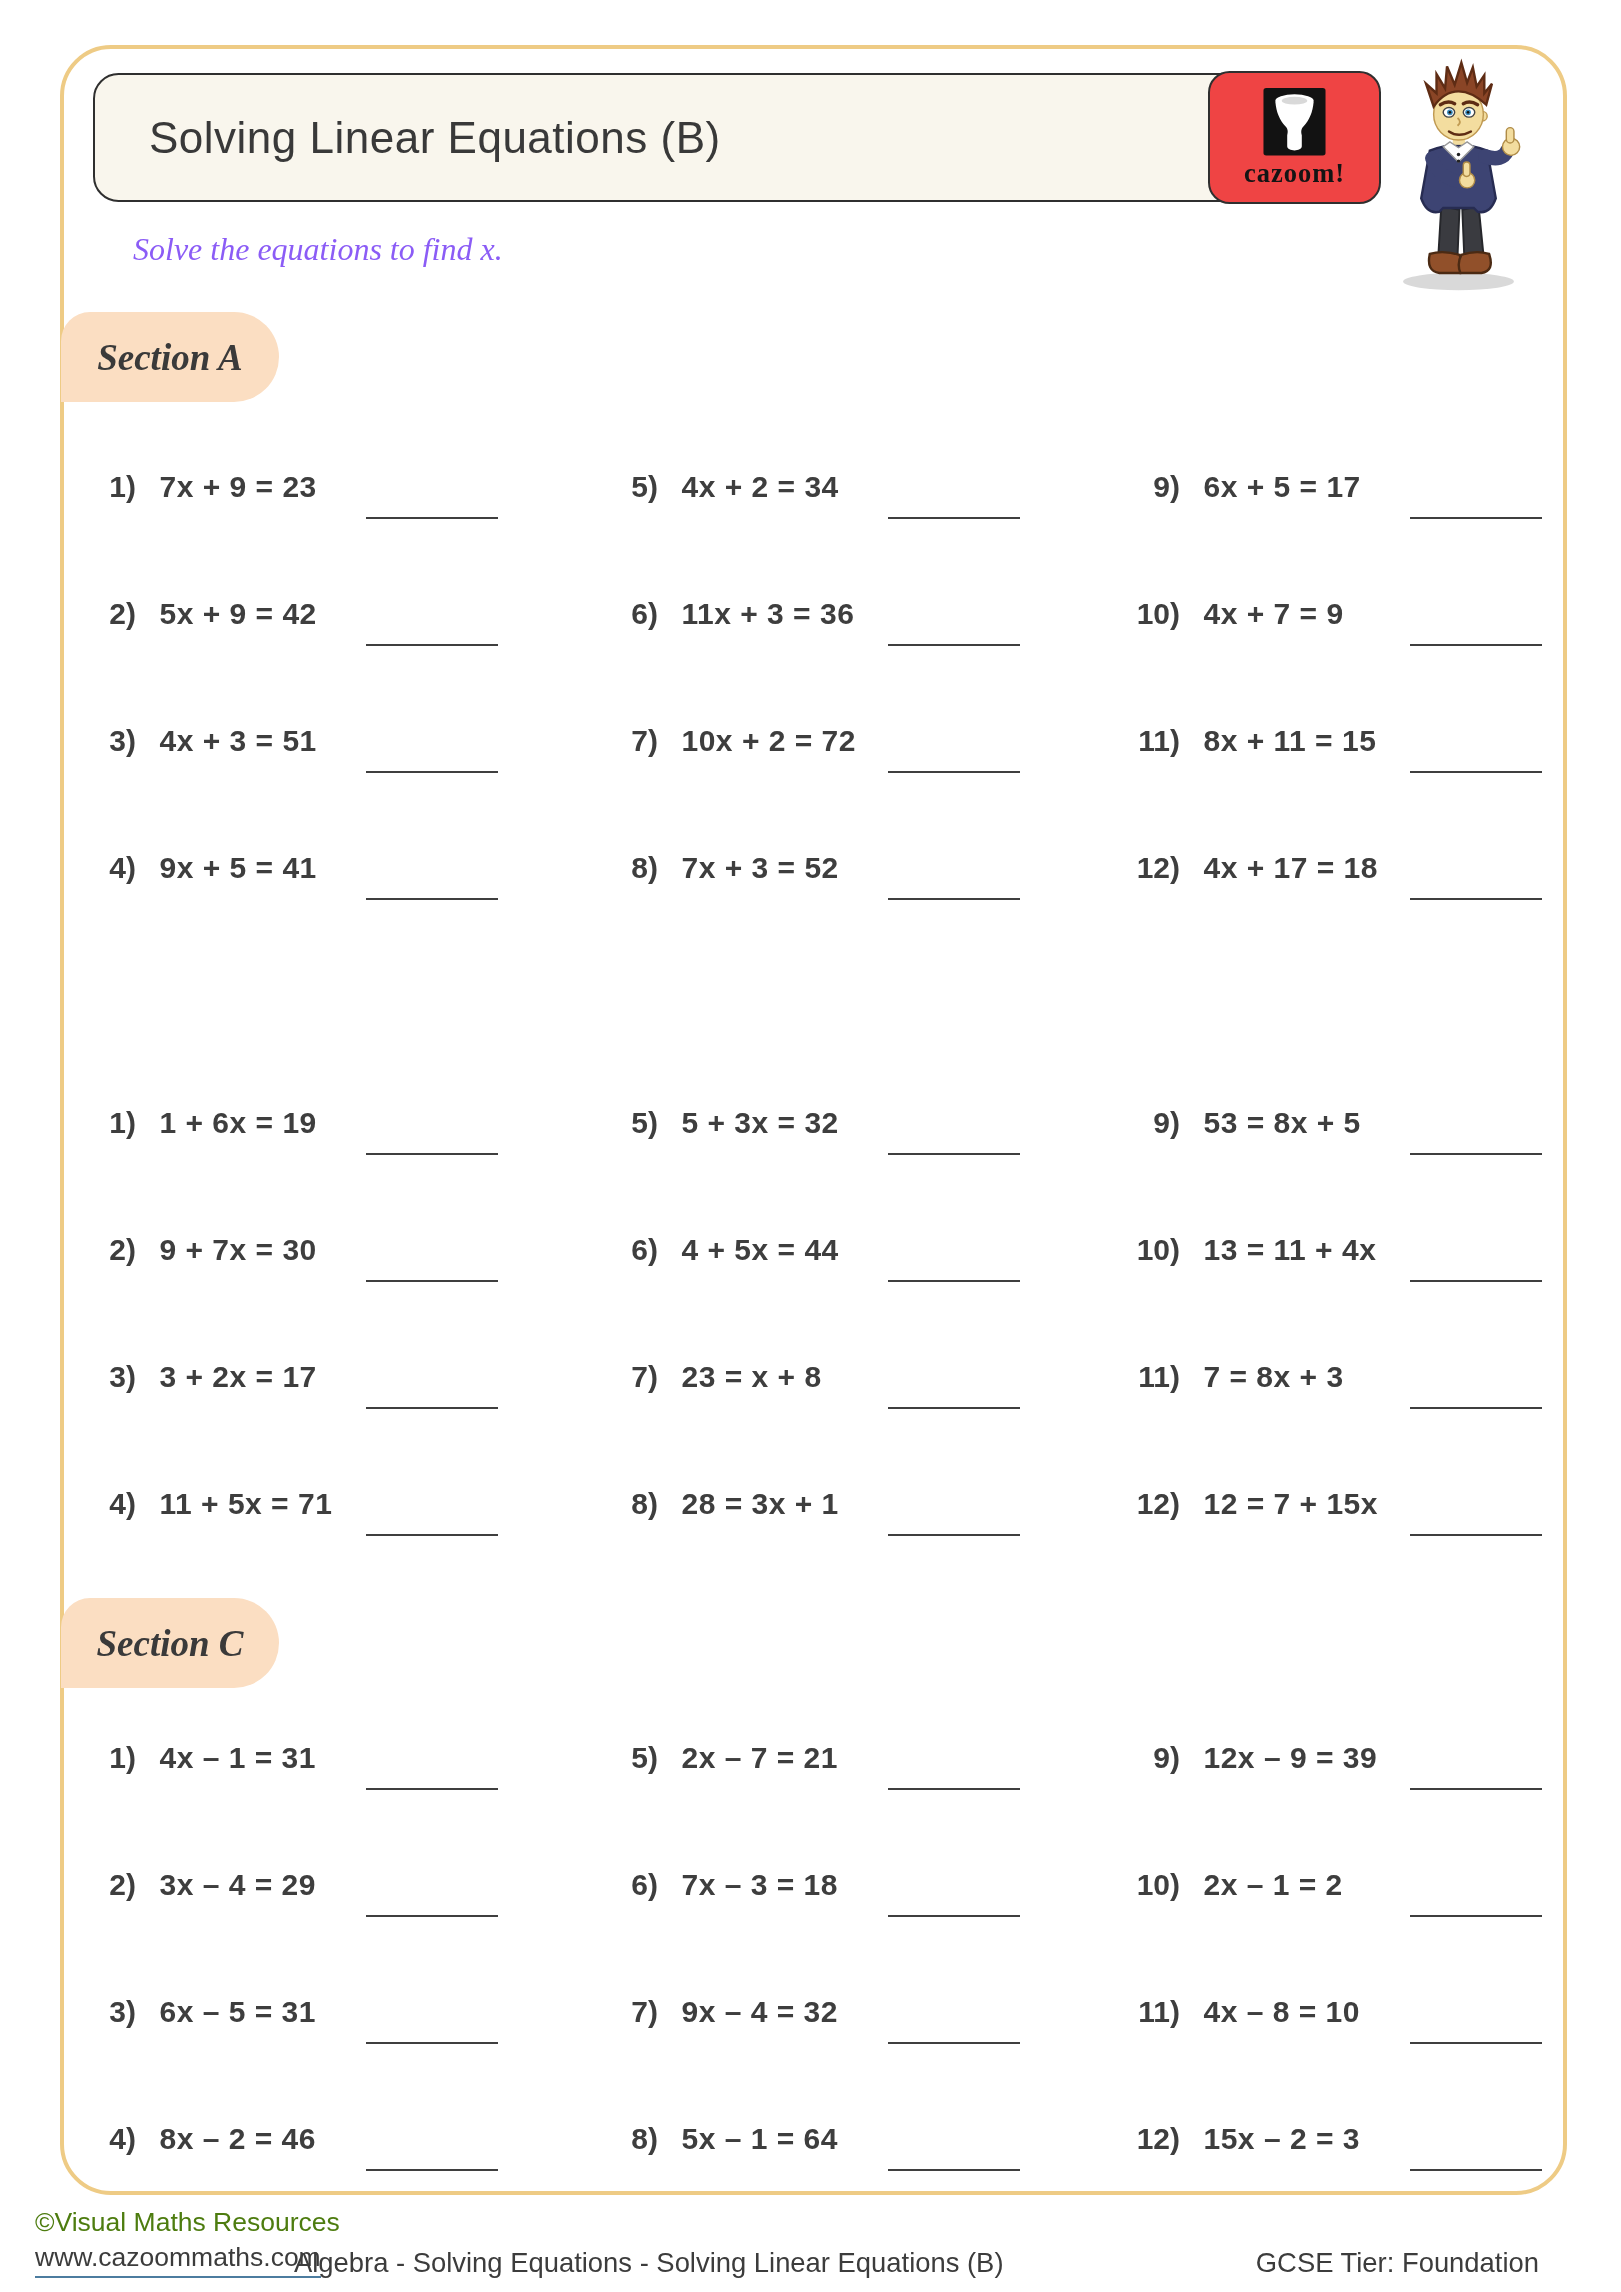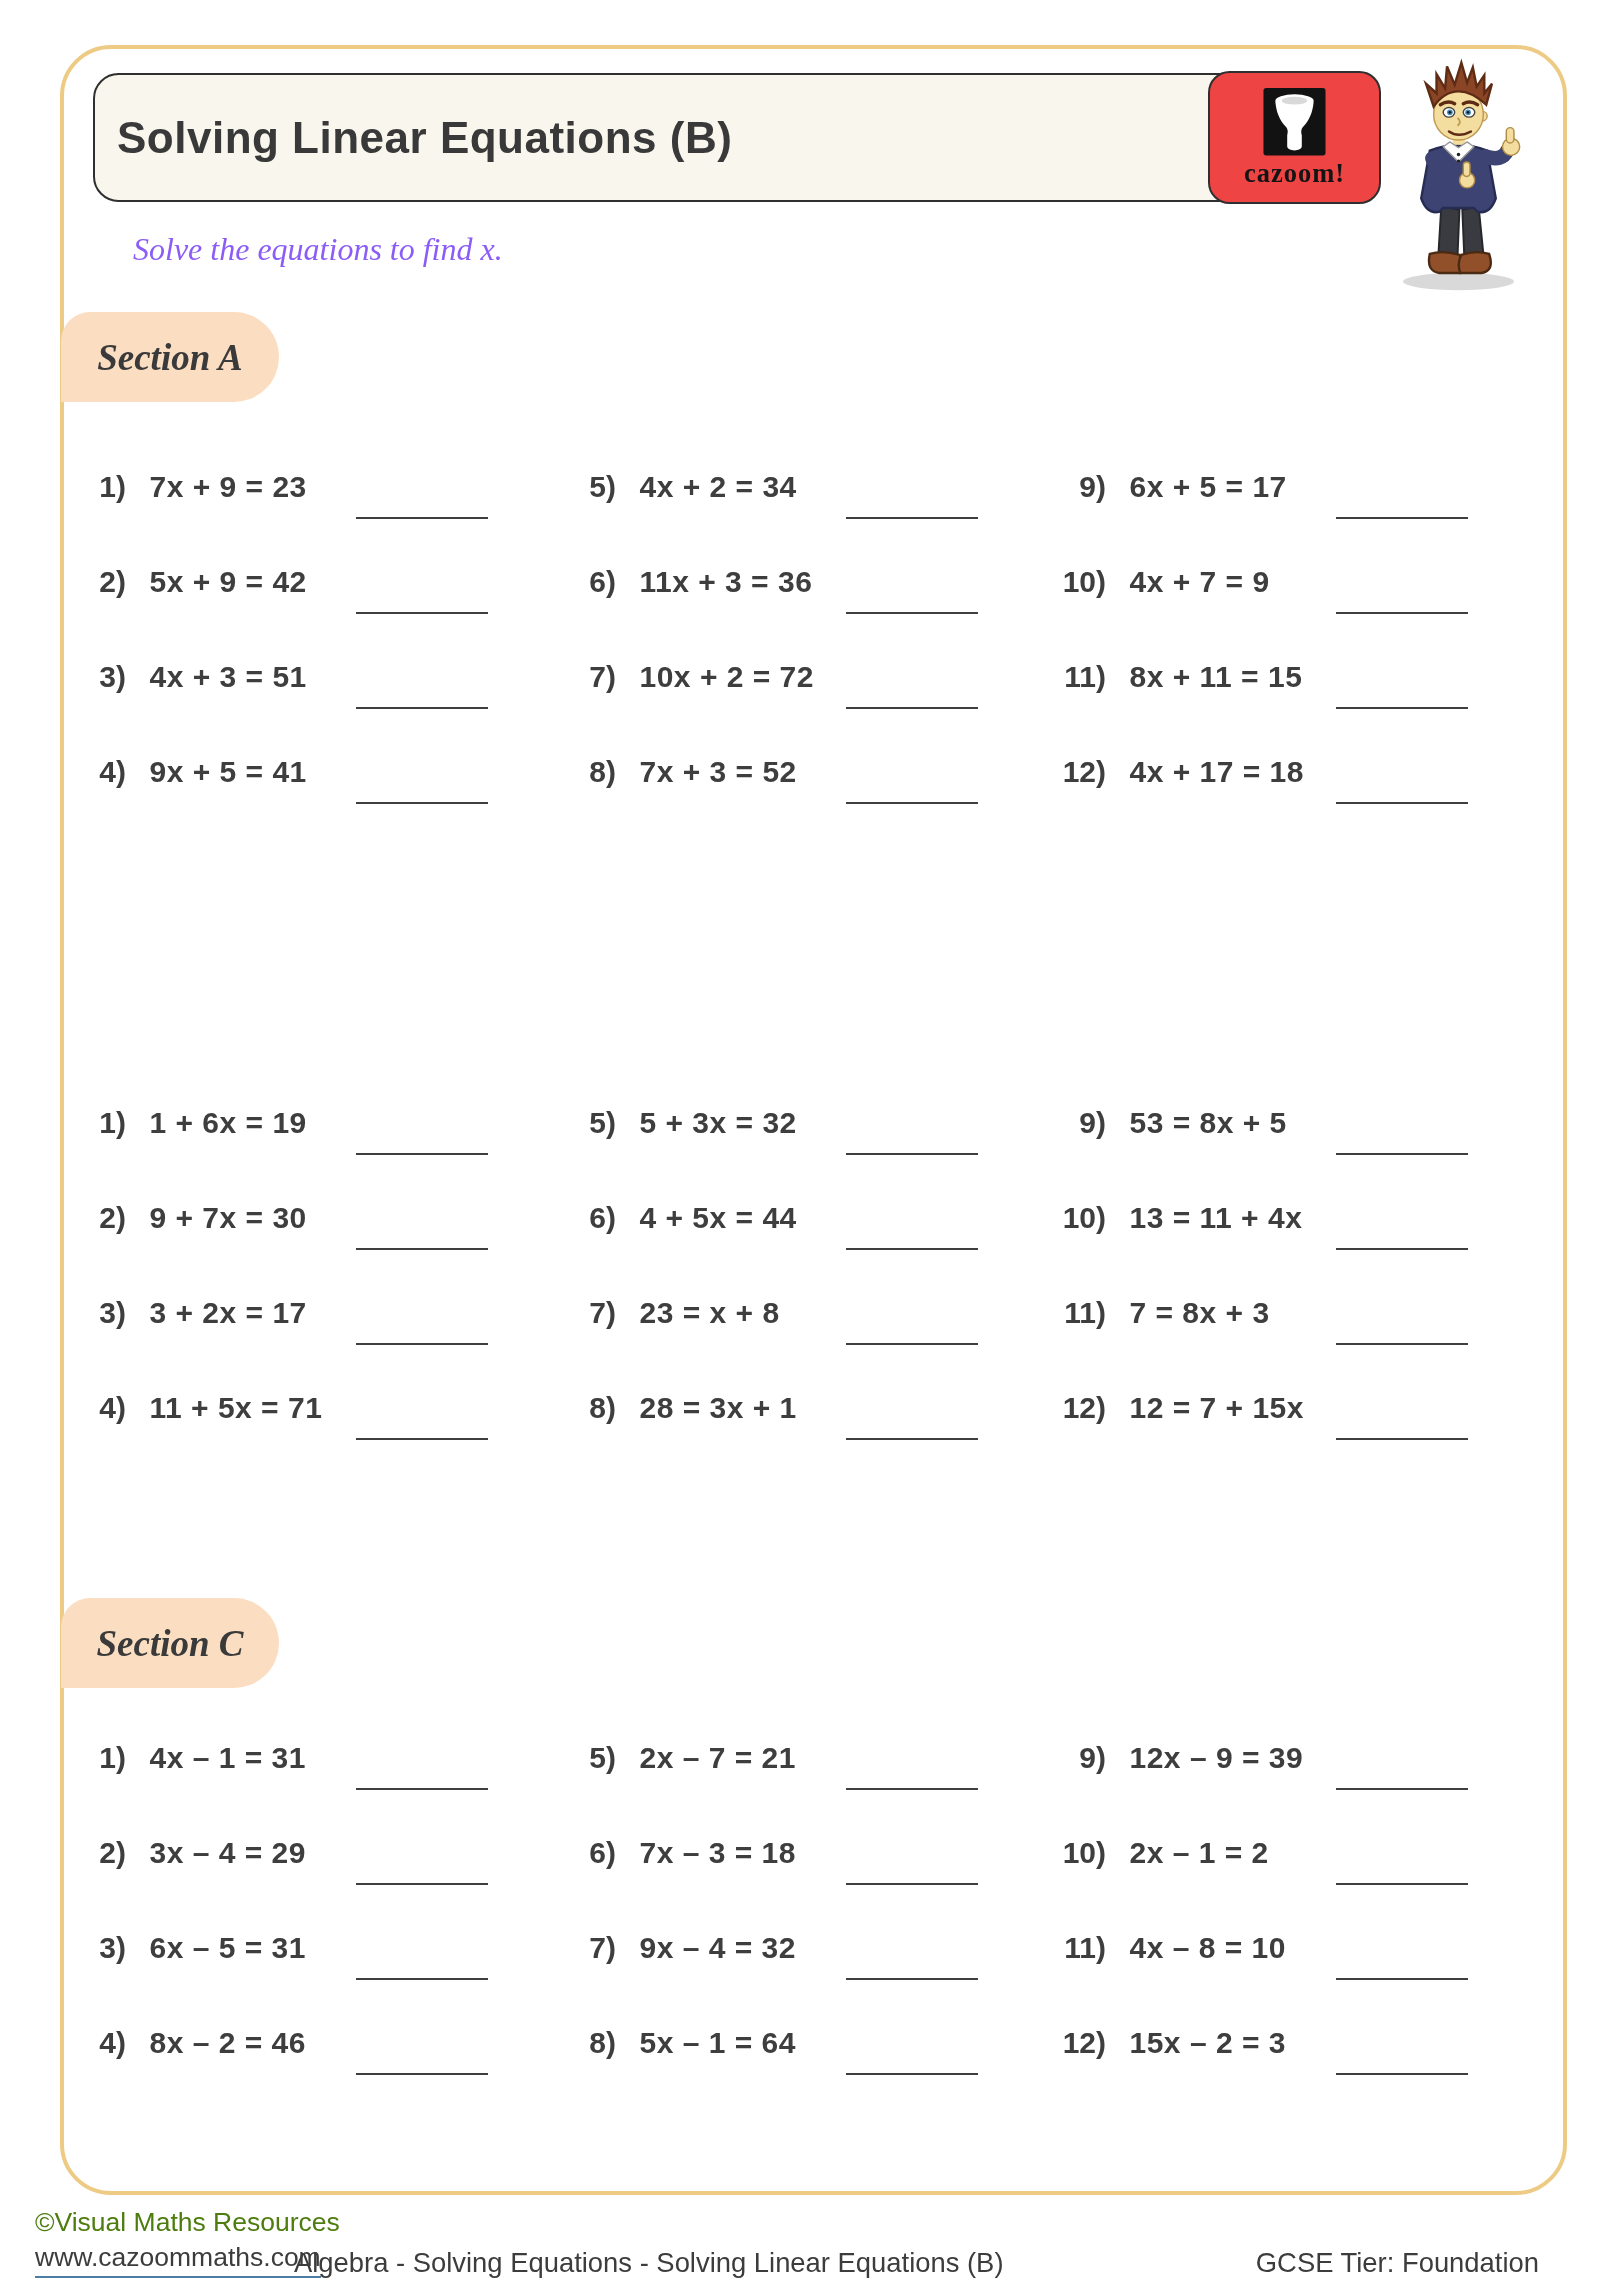--- a/index.html
+++ b/index.html
@@ -5,42 +5,42 @@
   html,body{margin:0;padding:0;background:#ffffff;}
   .canvas{position:relative;width:1621px;height:2293px;background:#ffffff;overflow:hidden;
           font-family:"Liberation Sans",sans-serif;color:#3b3b3b;}
 
   .page-border{position:absolute;left:60px;top:45px;width:1499px;height:2142px;
                border:4.9px solid #eecb85;border-radius:51px;}
 
   .header-box{position:absolute;left:93px;top:73px;width:1282px;height:125px;
               background:#f9f6ed;border:2.9px solid #2f2f2f;border-radius:25.5px;
               display:flex;align-items:center;}
-  .title{padding-left:22px;font-size:44px;font-weight:bold;letter-spacing:0.5px;color:#393939;}
+  .title{padding-left:54px;font-size:44px;font-weight:normal;letter-spacing:0.5px;color:#393939;}
 
   .logo-box{position:absolute;left:1208px;top:71px;width:169px;height:129px;
             background:#ef4444;border:2.9px solid #2f2f2f;border-radius:21.6px;
             display:flex;flex-direction:column;align-items:center;justify-content:center;}
   .logo-drum{width:65px;height:73px;display:block;}
   .logo-text{font-family:"Liberation Serif",serif;font-weight:bold;font-size:26.5px;color:#141414;
              letter-spacing:1px;margin-top:-2px;}
 
   .mascot{position:absolute;left:1380px;top:55px;width:157px;height:239px;}
 
   .instruction{position:absolute;left:133px;top:231px;
                font-family:"Liberation Serif",serif;font-style:italic;font-size:32px;color:#8b5cf6;}
 
   .section-label{position:absolute;left:61px;width:218px;height:90px;background:#fbdec2;
                  border-radius:29px 45px 45px 0;z-index:2;
                  font-family:"Liberation Serif",serif;font-style:italic;font-weight:bold;
                  font-size:37px;color:#3a3a3a;display:flex;align-items:center;justify-content:center;}
 
-  .problems{position:absolute;left:72px;width:1470px;display:grid;
+  .problems{position:absolute;left:82px;width:1470px;display:grid;
             grid-template-columns:repeat(3,490px);grid-template-rows:repeat(4,95px);
-            grid-auto-flow:column;z-index:1;}
+            grid-auto-flow:column;z-index:1;gap:32px;}
   .cell{position:relative;height:95px;}
   .pnum{display:inline-block;width:54px;text-align:right;
         font-size:30px;font-weight:bold;color:#3e3e3e;}
   .peq{margin-left:23.5px;font-size:30px;font-weight:bold;color:#3e3e3e;white-space:nowrap;letter-spacing:0.5px;}
   .ansline{position:absolute;left:284px;top:47px;width:132px;border-top:2.9px solid #3f3f3f;}
 
   .footer-copy{position:absolute;left:35px;top:2207px;font-size:26.5px;color:#4d7c0f;}
   .footer-link{position:absolute;left:35px;top:2242px;font-size:26.5px;color:#3c3c3c;
                text-decoration:none;border-bottom:2.9px solid #4c7c9f;padding-bottom:3px;}
   .footer-breadcrumb{position:absolute;left:294px;top:2247px;font-size:27.4px;color:#3c3c3c;}

